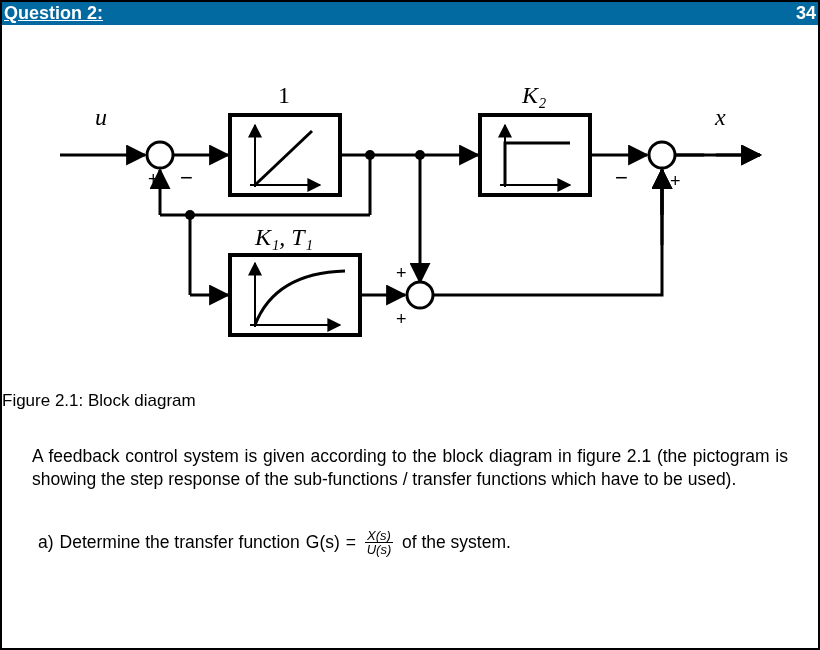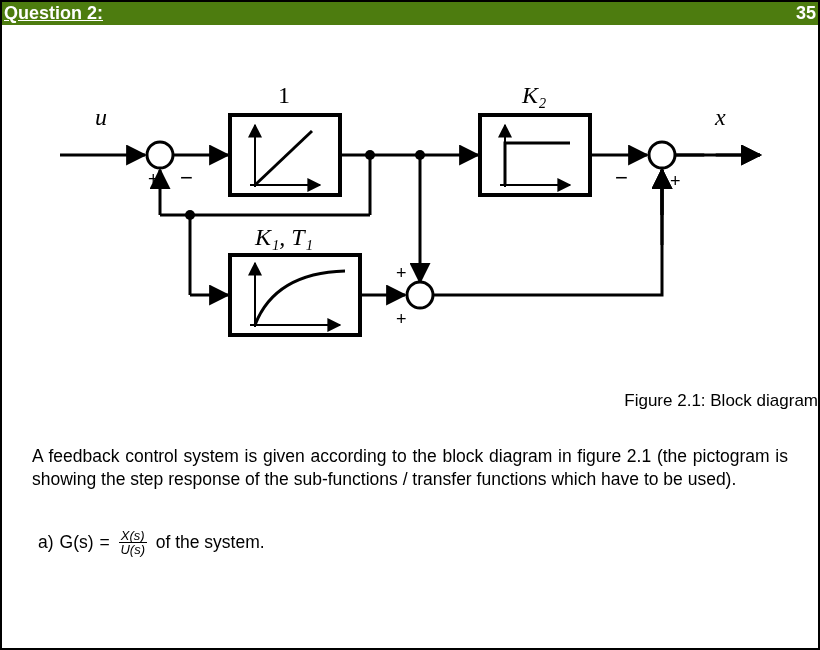--- a/index.html
+++ b/index.html
@@ -1,34 +1,34 @@
 <!DOCTYPE html>
 <html><head>
 <meta charset="utf-8">
 <style>
   html,body{margin:0;padding:0;background:#fff;font-family:Arial,Helvetica,sans-serif;color:#000}
   .page{width:820px;height:650px;position:relative;box-sizing:border-box;border:2px solid #000}
-  .header{background:#4d7c0f;color:#fff;display:flex;justify-content:space-between;align-items:flex-end;font-weight:bold;padding:1px 2px;font-size:18px}
+  .header{background:#0369a1;color:#fff;display:flex;justify-content:space-between;align-items:flex-end;font-weight:bold;padding:1px 2px;font-size:18px}
   .header .q{text-decoration:underline}
   .svgwrap{width:100%;display:flex;justify-content:center;margin-top:20px}
-  .caption{text-align:right;font-size:17px;margin-top:6px}
+  .caption{text-align:left;font-size:17px;margin-top:6px}
   .body-text{padding:0 30px;margin-top:34px;font-size:17.5px;line-height:1.3;text-align:justify}
   .part{padding:0 18px;margin-top:26px;font-size:17.5px;display:flex;align-items:center;gap:6px}
   .frac{display:inline-flex;flex-direction:column;align-items:center;font-size:13px;font-style:italic;line-height:1.05;margin:12px 3px;vertical-align:middle}
   .frac .n{border-bottom:1px solid #000;padding:0 2px}
   .mi{}
 </style>
 </head>
 <body>
 
 <div class="page">
 
   <div class="header">
     <span class="q">Question 2:</span>
-    <span>35</span>
+    <span>34</span>
   </div>
 
   <div class="svgwrap">
     <svg width="720" height="340" viewBox="0 0 720 340">
       <defs>
         <marker id="ar" viewBox="0 0 10 10" refX="9" refY="5" markerWidth="7" markerHeight="7" orient="auto">
           <path d="M0 0 L10 5 L0 10 z" fill="#000"></path>
         </marker>
       </defs>
 
@@ -114,20 +114,21 @@
       <path d="M 383 250 L 612 250 L 612 125" fill="none" stroke="#000" stroke-width="3" marker-end="url(#ar)"></path>
     </svg>
   </div>
 
   <div class="caption">Figure 2.1: Block diagram</div>
 
   <div class="body-text">A feedback control system is given according to the block diagram in figure 2.1 (the pictogram is showing the step response of the sub-functions / transfer functions which have to be used).</div>
 
   <div class="part">
     <span style="margin-left:18px">a)</span>
+    <span>Determine the transfer function</span>
     <span class="mi">G(s)</span>
     <span>=</span>
     <span class="frac">
       <span class="n">X(s)</span>
       <span>U(s)</span>
     </span>
     <span>of the system.</span>
   </div>
 
 </div>

